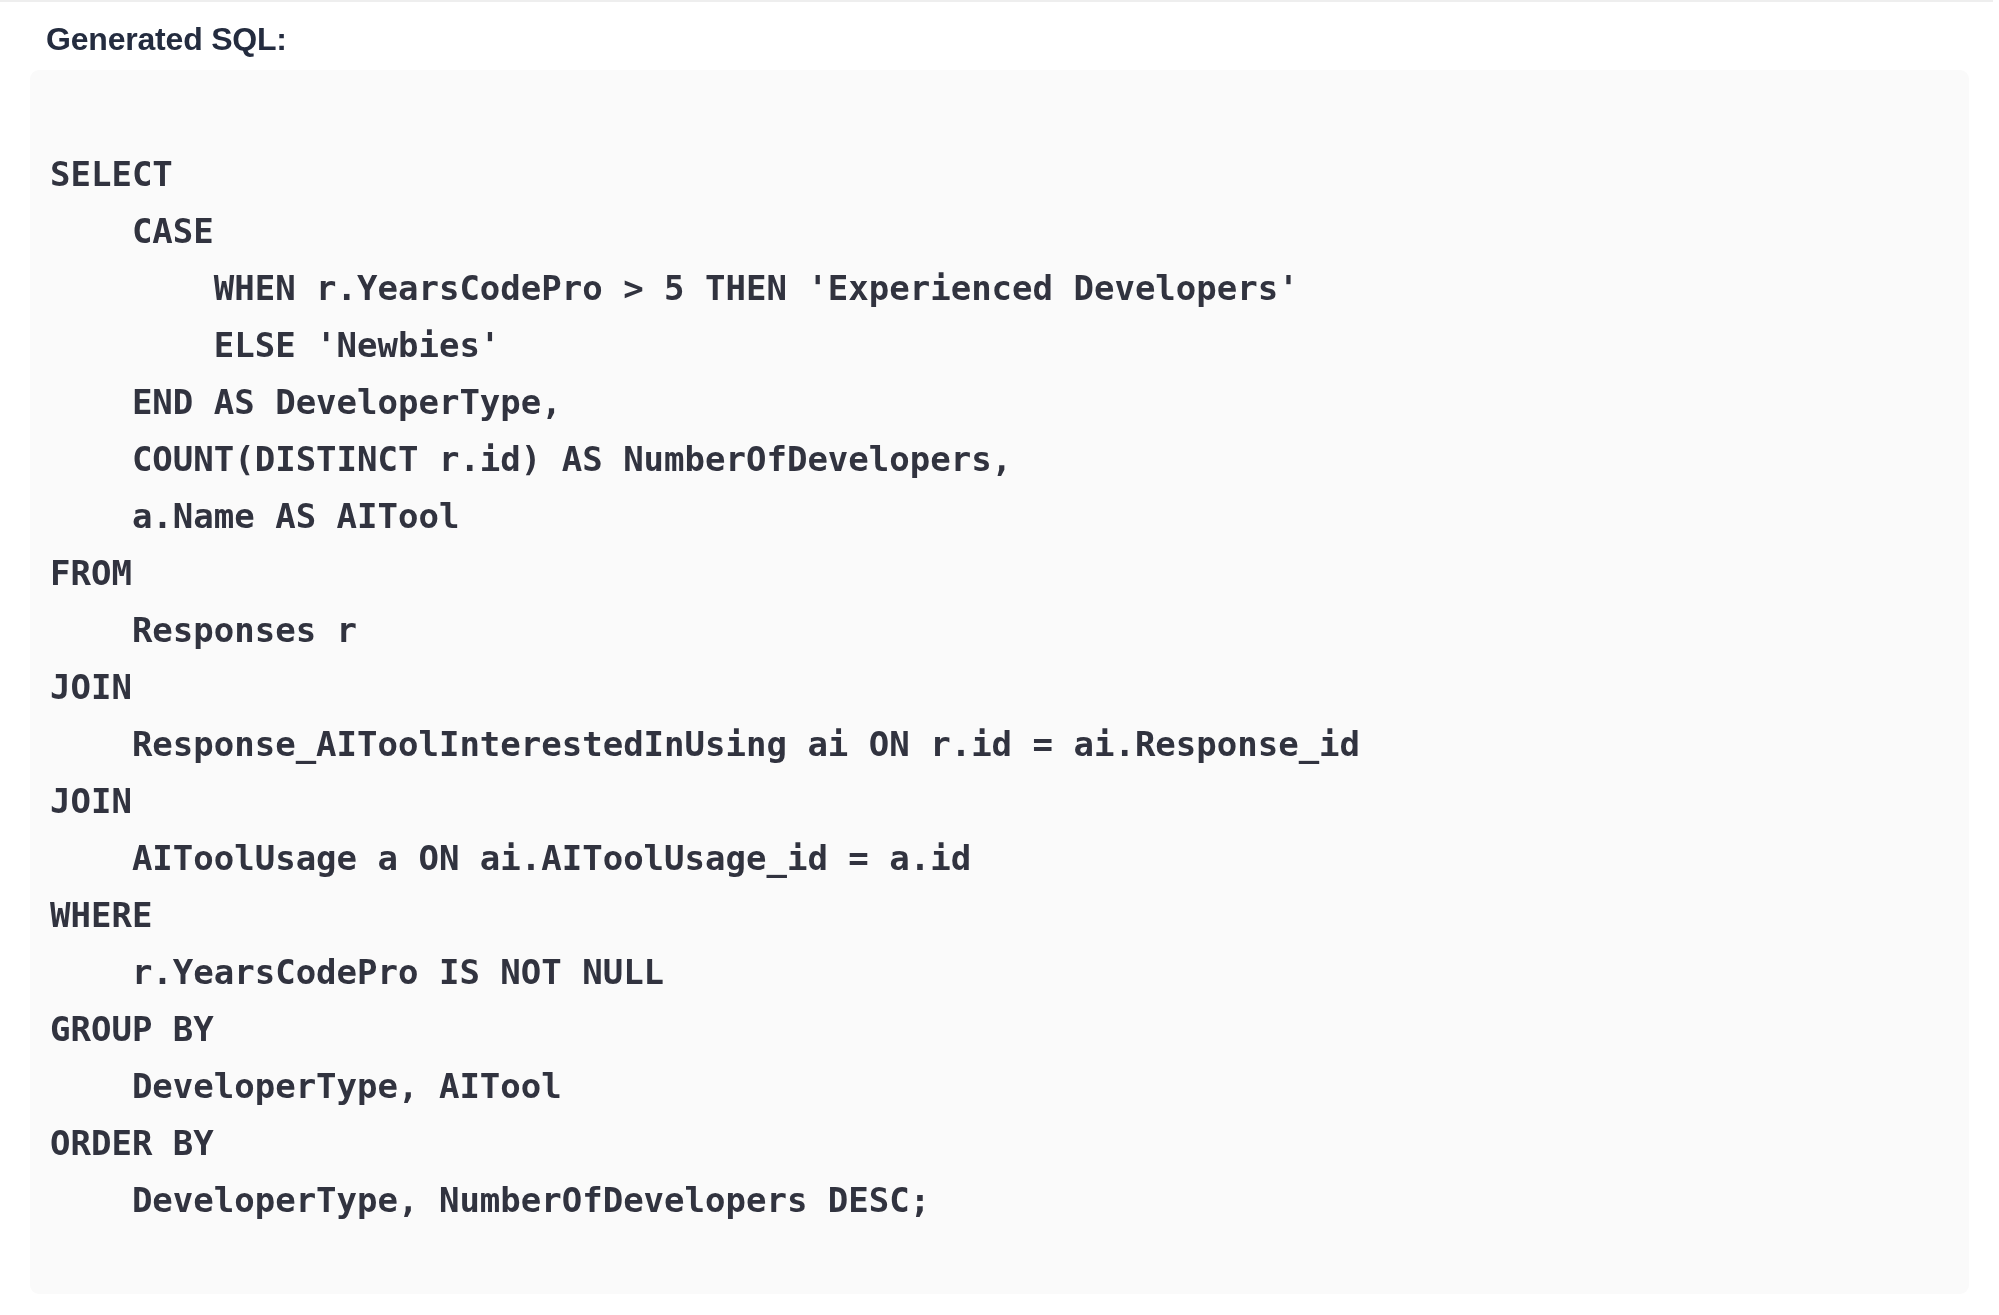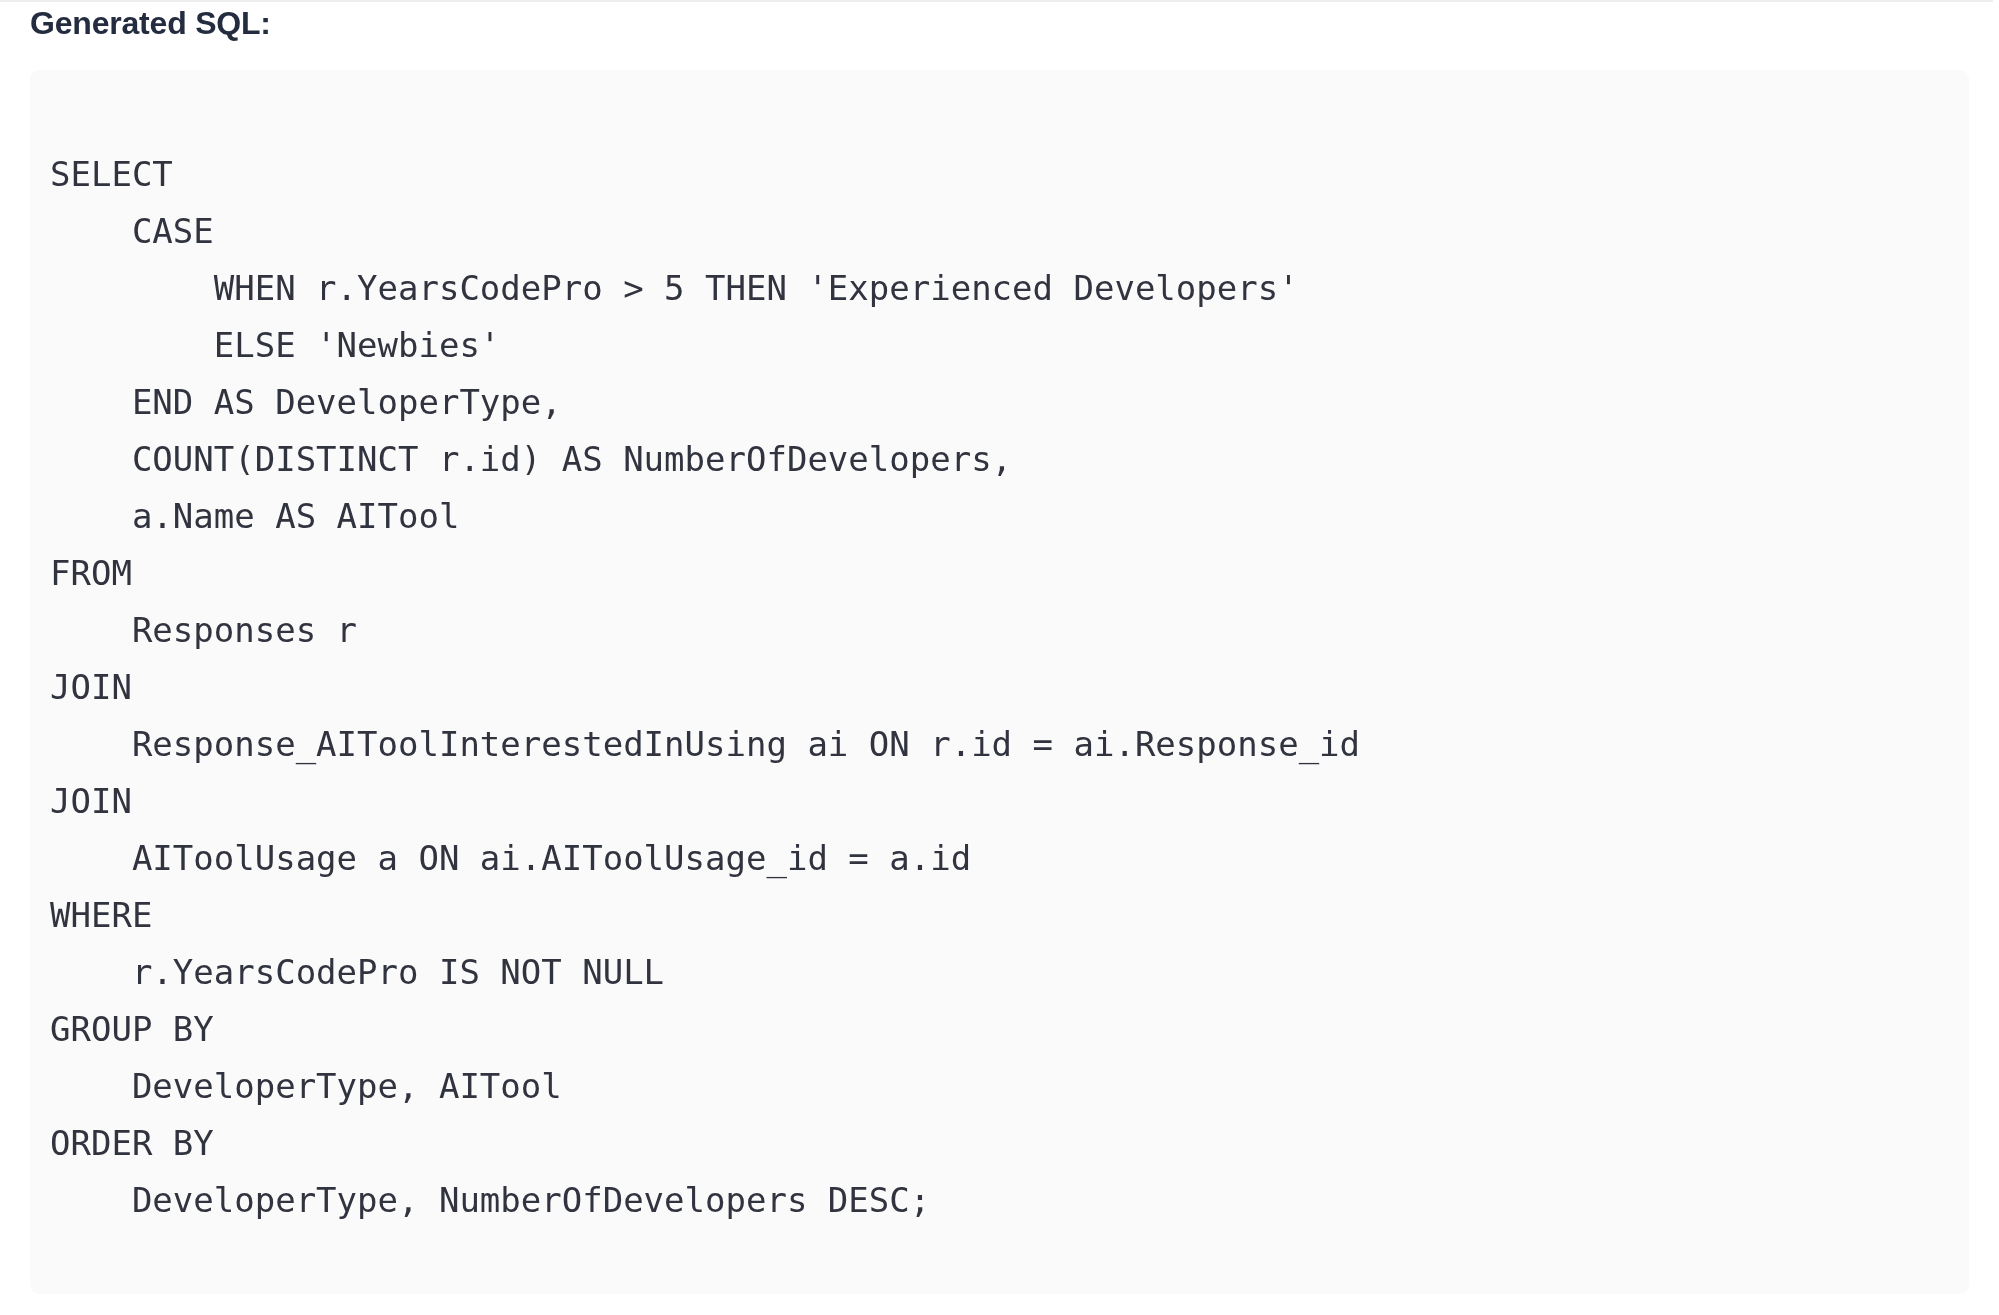--- a/index.html
+++ b/index.html
@@ -2,21 +2,21 @@
 <html style="--heading-text: #242c3f; --code-text: #31333f; --code-bg: #fafafa; --page-bg: #ffffff; --divider: #eeeeee;"><head>
 <meta charset="utf-8">
 <style>
   :root {
     --heading-text: #242c3f;
     --code-text: #31333f;
     --code-bg: #fafafa;
     --page-bg: #ffffff;
     --divider: #eeeeee;
   }
-  * { box-sizing: border-box; }
+  * { box-sizing: border-box; font-weight: bold; }
   html, body { margin: 0; padding: 0; }
   body {
     width: 1999px;
     height: 1315px;
     background: var(--page-bg);
     font-family: "Liberation Sans", sans-serif;
     position: relative;
     overflow: hidden;
   }
   .top-divider {
@@ -24,21 +24,21 @@
     top: 0;
     left: 0;
     width: 1993px;
     height: 2px;
     background: var(--divider);
   }
   .page-heading {
     position: absolute;
     left: 30px;
     top: 0px;
-    margin: 0;
+    margin: 16px;
     font-size: 32px;
     line-height: 46px;
     font-weight: 700;
     letter-spacing: -0.2px;
     color: var(--heading-text);
   }
   .code-card {
     position: absolute;
     left: 30px;
     top: 70px;

